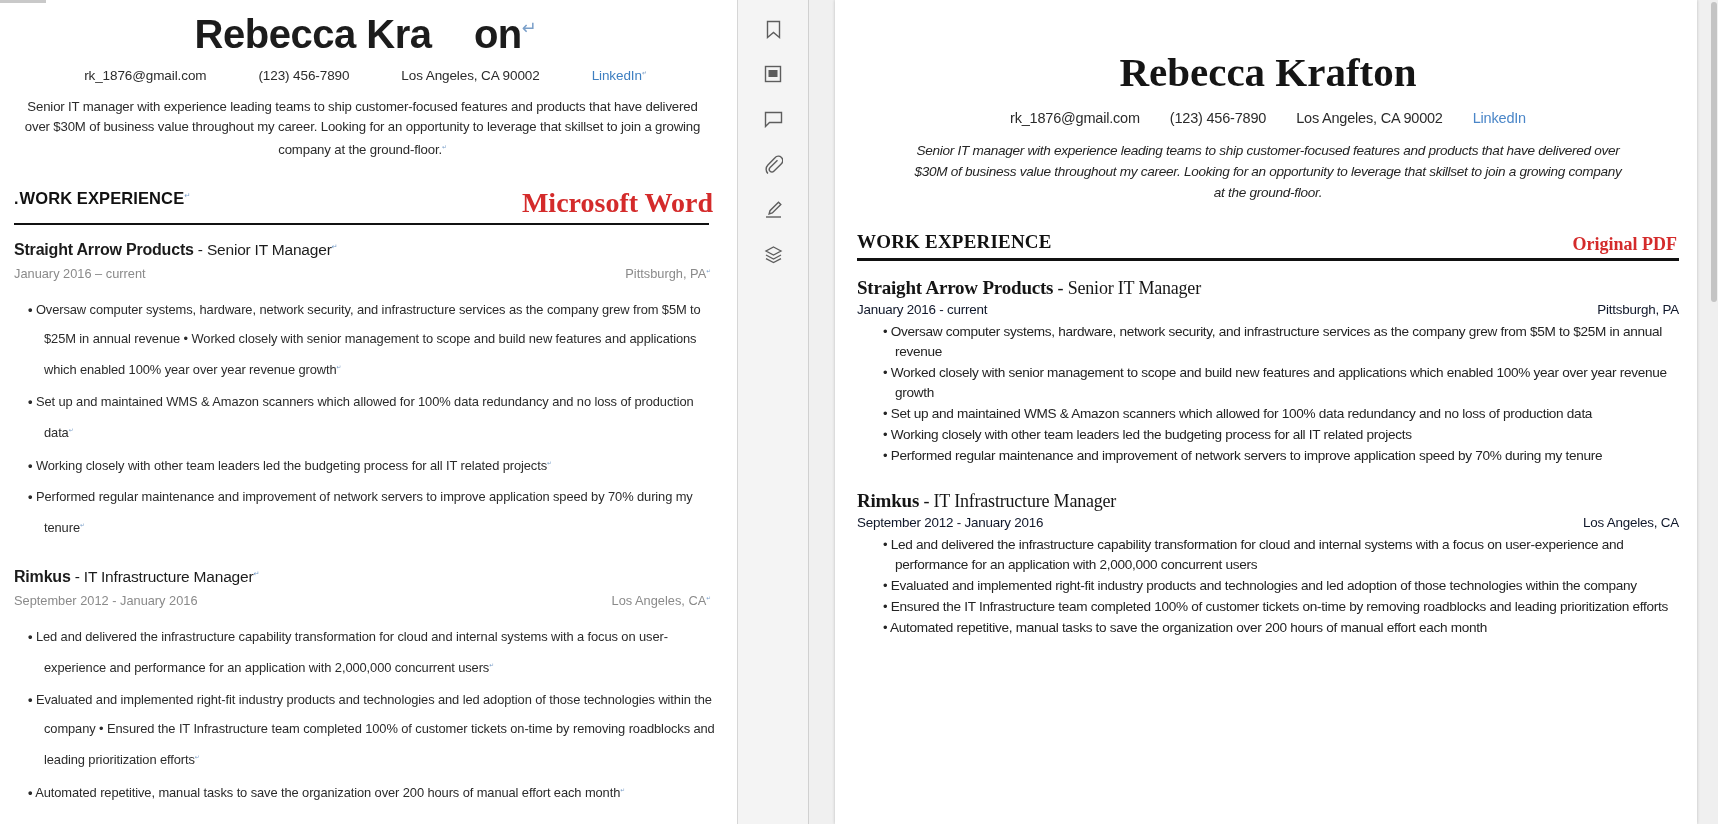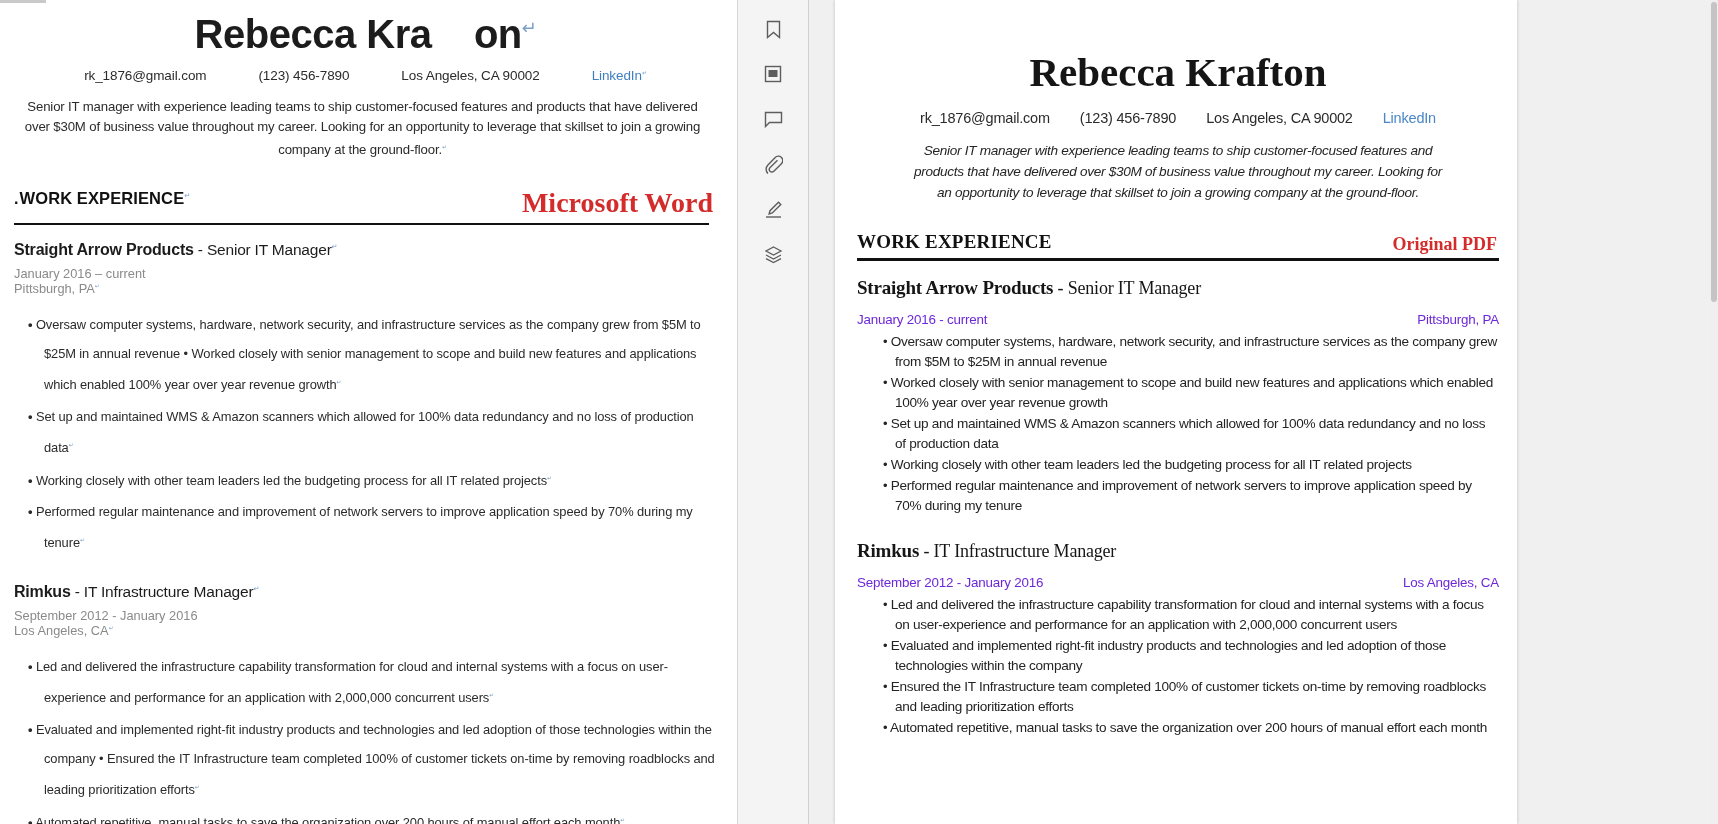--- a/index.html
+++ b/index.html
@@ -101,21 +101,20 @@
   }
   .w-jobttl b { font-weight: 700; }
   .w-jobttl span.role { font-weight: 400; font-size: 15.5px; }
   .w-meta {
     display: flex;
     justify-content: space-between;
     font-size: 12.8px;
     color: #8a8a8a;
     margin-top: 7px;
     padding-right: 6px;
-    flex-direction: column;
   }
   .w-bullets { margin-top: 14px; }
   .w-bullet {
     font-size: 12.9px;
     color: #2b2b2b;
     line-height: 29px;
     padding-left: 30px;
     text-indent: -16px;
     margin-bottom: 2px;
     letter-spacing: -0.1px;
@@ -147,21 +146,21 @@
   .pdf-outer {
     position: relative;
     flex: 1 1 auto;
     height: 824px;
     background: #f0f0f0;
     overflow: hidden;
   }
   .pdf-page {
     position: absolute;
     left: 26px; top: 0;
-    width: 682px;
+    width: 862px;
     height: 824px;
     background: #ffffff;
     box-shadow: 0 0 3px rgba(0,0,0,0.22);
     padding: 0 18px 0 22px;
     overflow: hidden;
   }
   .p-name {
     text-align: center;
     font-family: "Liberation Serif", serif;
     font-weight: 700;
@@ -221,22 +220,22 @@
     font-size: 19px;
     color: #151515;
     letter-spacing: -0.2px;
   }
   .p-jobttl b { font-weight: 700; }
   .p-jobttl span.role { font-weight: 400; font-size: 18px; }
   .p-meta {
     display: flex;
     justify-content: space-between;
     font-size: 13.4px;
-    color: #6d28d9;
-    margin-top: 13px;
+    color: #0f172a;
+    margin-top: 3px;
     letter-spacing: -0.2px;
   }
   .p-bullets {
     margin-top: 5px;
     padding-left: 20px;
   }
   .p-bullet {
     font-size: 13.6px;
     color: #242424;
     line-height: 20px;

